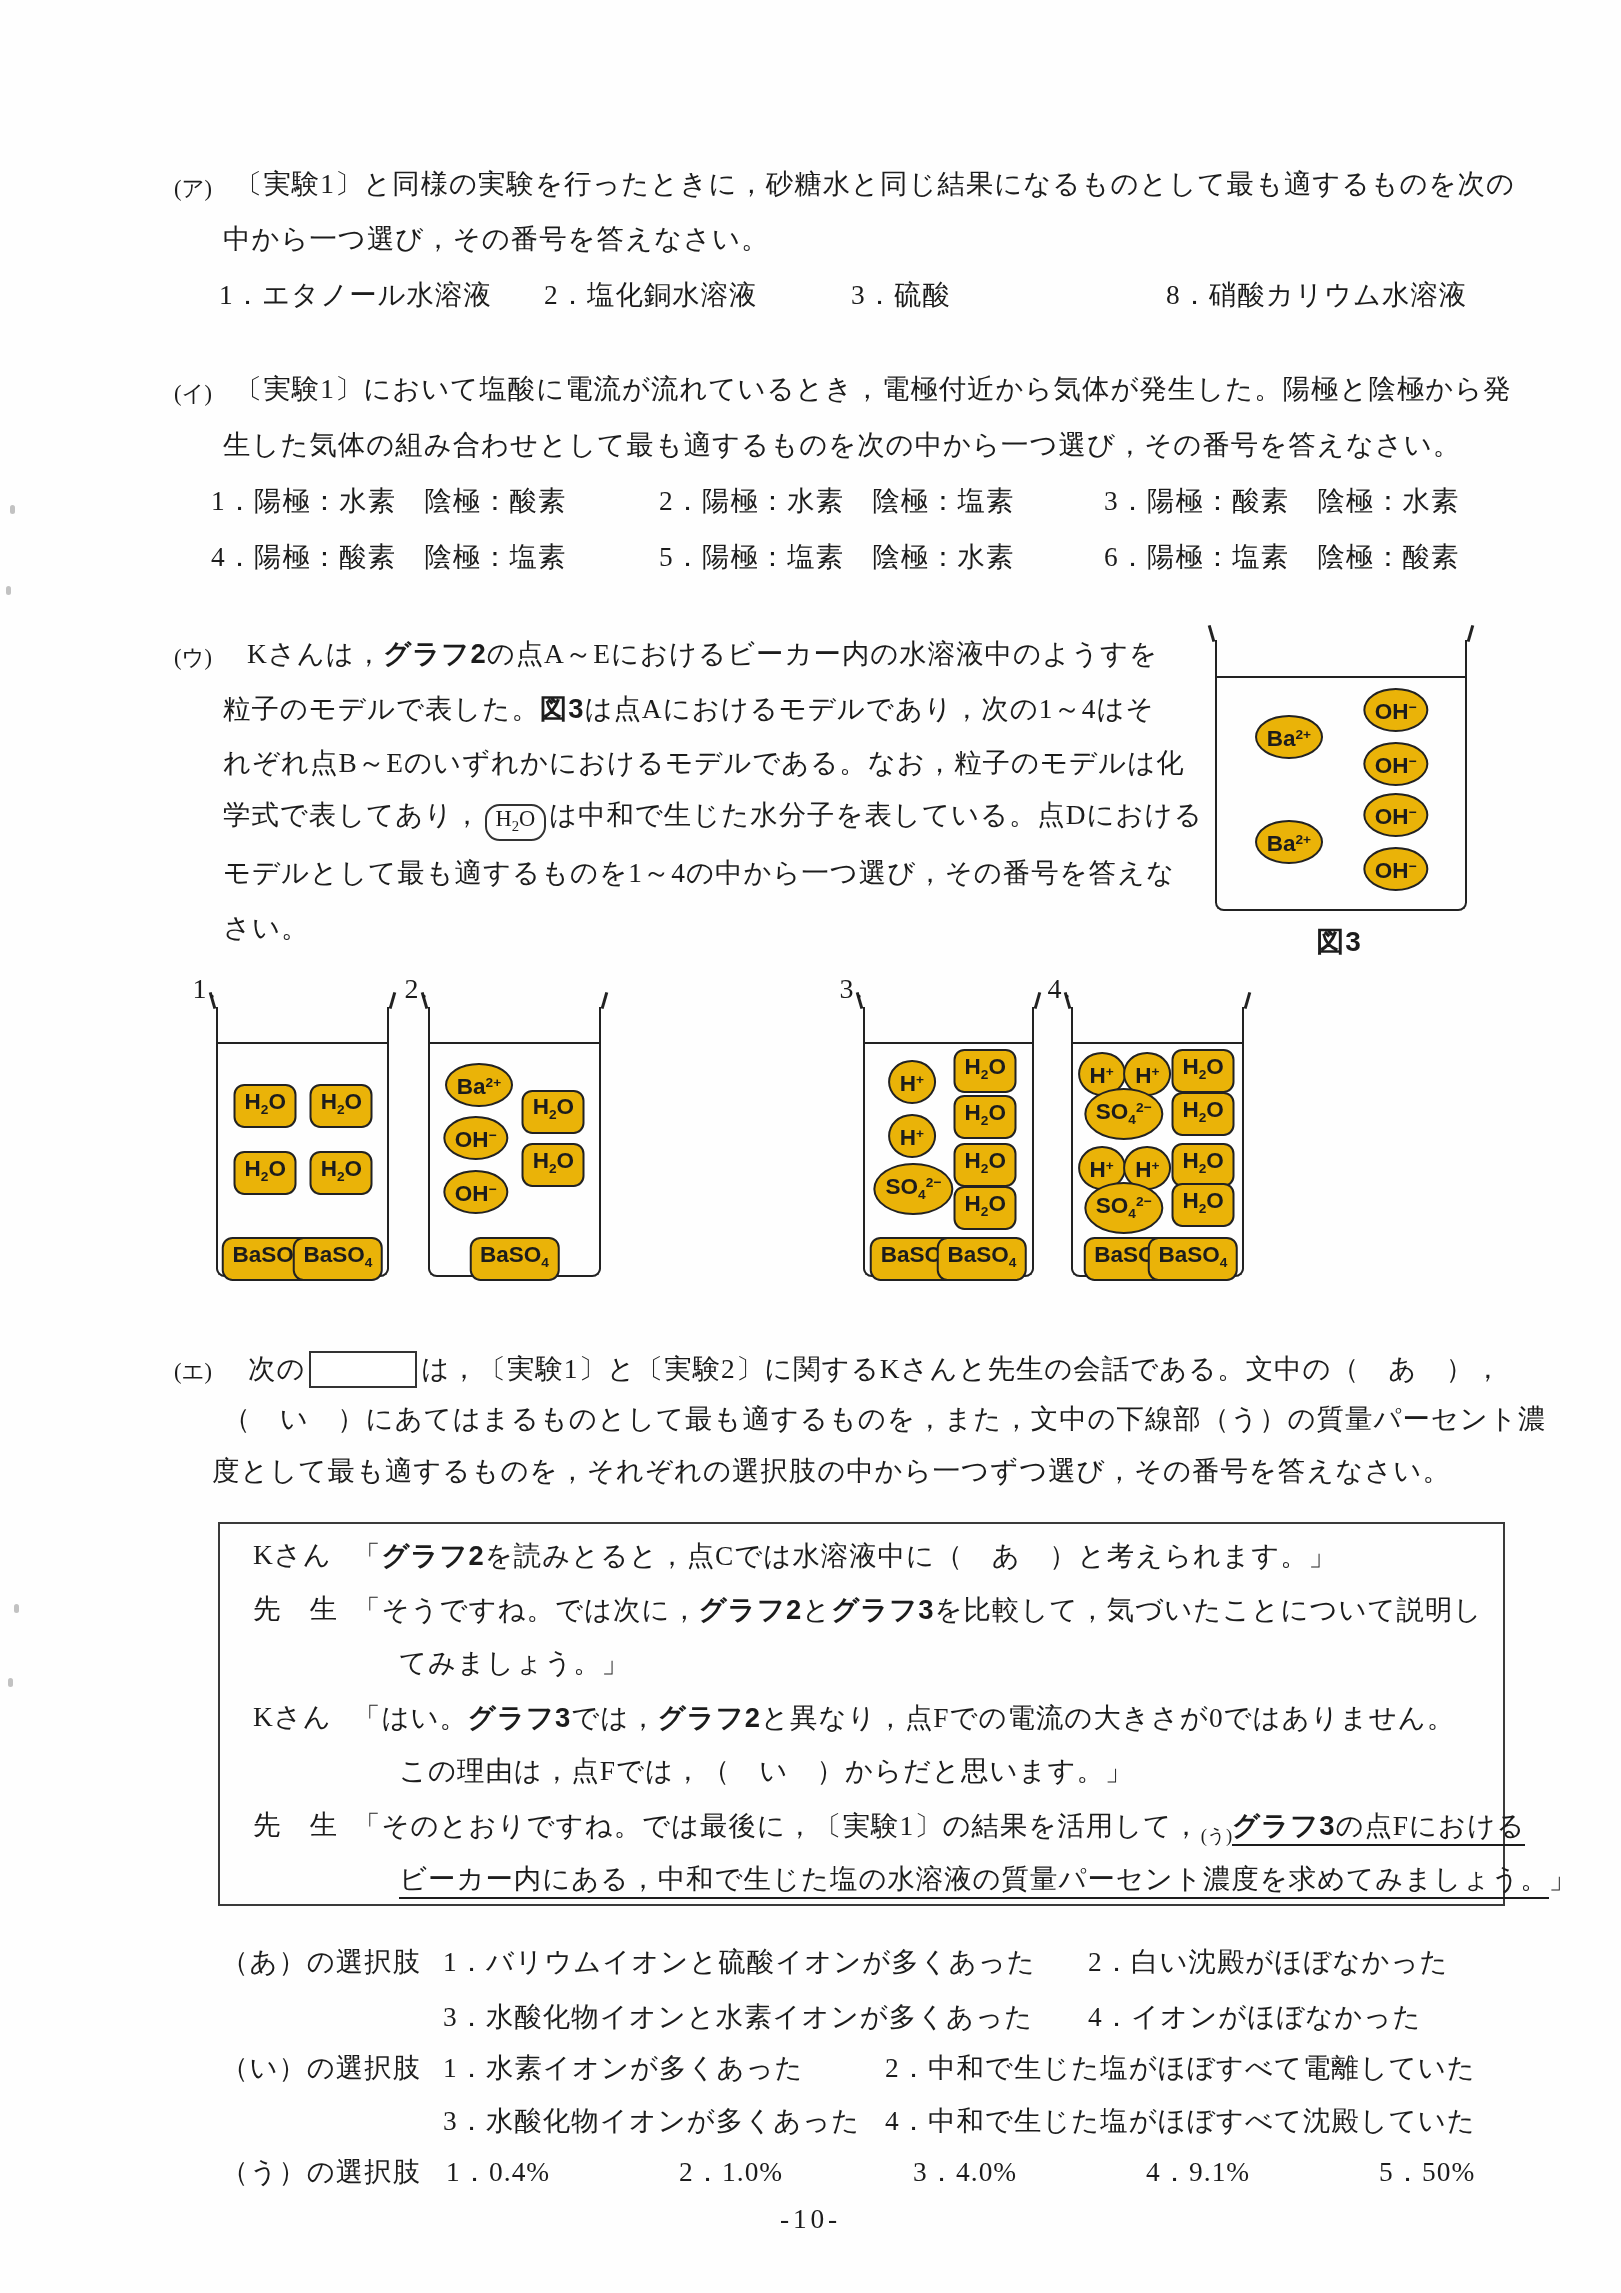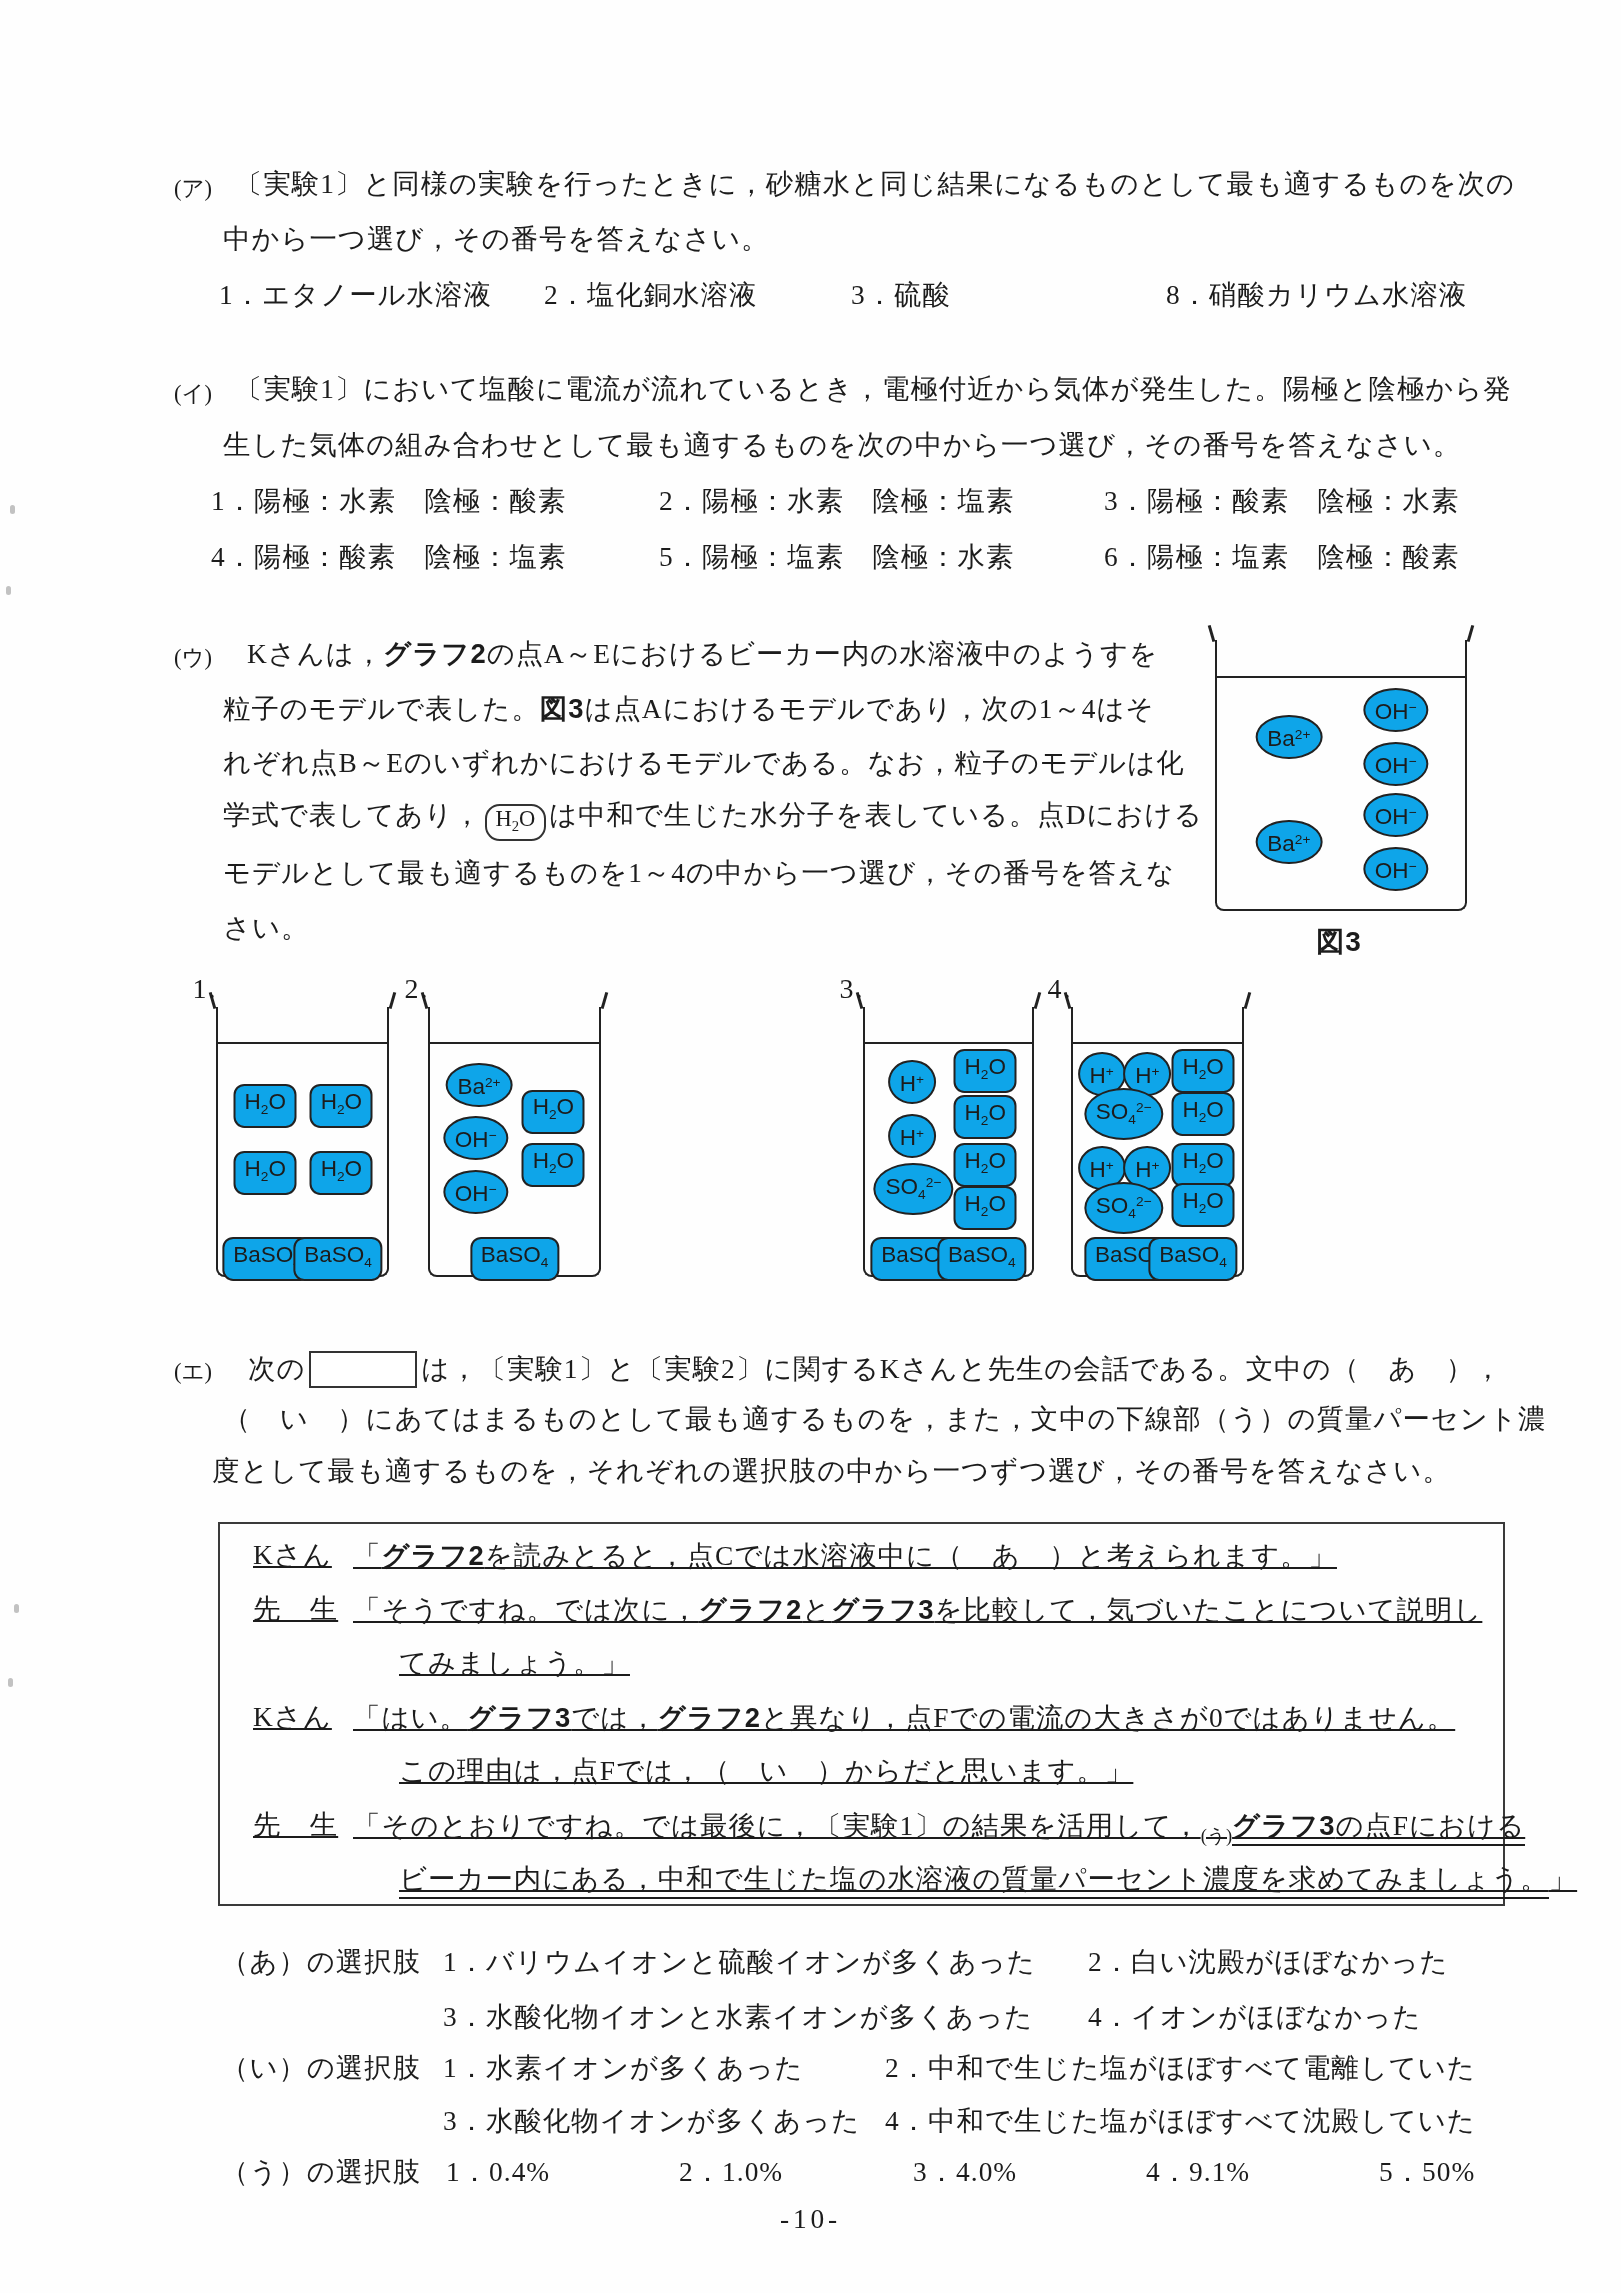--- a/index.html
+++ b/index.html
@@ -30,40 +30,41 @@
     position:absolute;
     border-left:2.9px solid #222;border-right:2.9px solid #222;border-bottom:2.9px solid #222;
     border-radius:0 0 8.8px 8.8px;background:#fefefe;
   }
   .beaker .water{position:absolute;left:0;right:0;border-top:2.9px solid #222;}
   .beaker .lip{position:absolute;width:2.9px;height:16.7px;background:#222;top:-14.7px;}
   .beaker .lipL{left:-6.9px;transform:rotate(-16deg);}
   .beaker .lipR{right:-6.9px;transform:rotate(16deg);}
   .particle{
     position:absolute;transform:translate(-50%,-50%);
-    border:2px solid #222;background:#0ea5e9;color:#1c1c1c;
+    border:2px solid #222;background:#eab308;color:#1c1c1c;
     font-family:"Liberation Sans","DejaVu Sans",sans-serif;
     font-size:22.5px;line-height:24.5px;letter-spacing:0;white-space:nowrap;
     text-align:center;
+    font-weight:bold;
   }
   .particle sub,.particle sup{font-size:13.7px;}
   .p-rect{border-radius:10.8px;padding:3.9px 8.8px;}
   .p-ell{border-radius:50%;padding:5.9px 9.8px;}
   .bnum{
     position:absolute;left:-25.5px;top:-35px;font-size:28px;letter-spacing:2px;
     font-family:"Liberation Serif","DejaVu Serif",serif;
   }
   .figcap{font-size:28px;text-align:center;}
   
   .dlgbox{
     position:absolute;left:218px;top:1522px;width:1287px;height:384px;
     border:2px solid #3a3a3a;background:#fefefe;box-sizing:border-box;
     padding-top:14.7px;
   }
-  .dlgrow{display:flex;height:54px;align-items:flex-start;padding-left:33px;text-decoration:underline;}
+  .dlgrow{display:flex;height:54px;align-items:flex-start;padding-left:33px;}
   .dlgrow .spk{width:100px;flex:0 0 100px;white-space:nowrap;}
   .dlgrow .txt{white-space:nowrap;text-align:center;}
   .dlgrow.cont .txt{margin-left:46px;}
   .scanmark{position:absolute;width:4.9px;height:8.8px;background:#9a9a9a;border-radius:2.9px;opacity:.6;}
   .footer{position:absolute;left:0;width:1621px;text-align:center;letter-spacing:3.9px;}
 </style>
 </head>
 <body>
 
 <div class="page">

